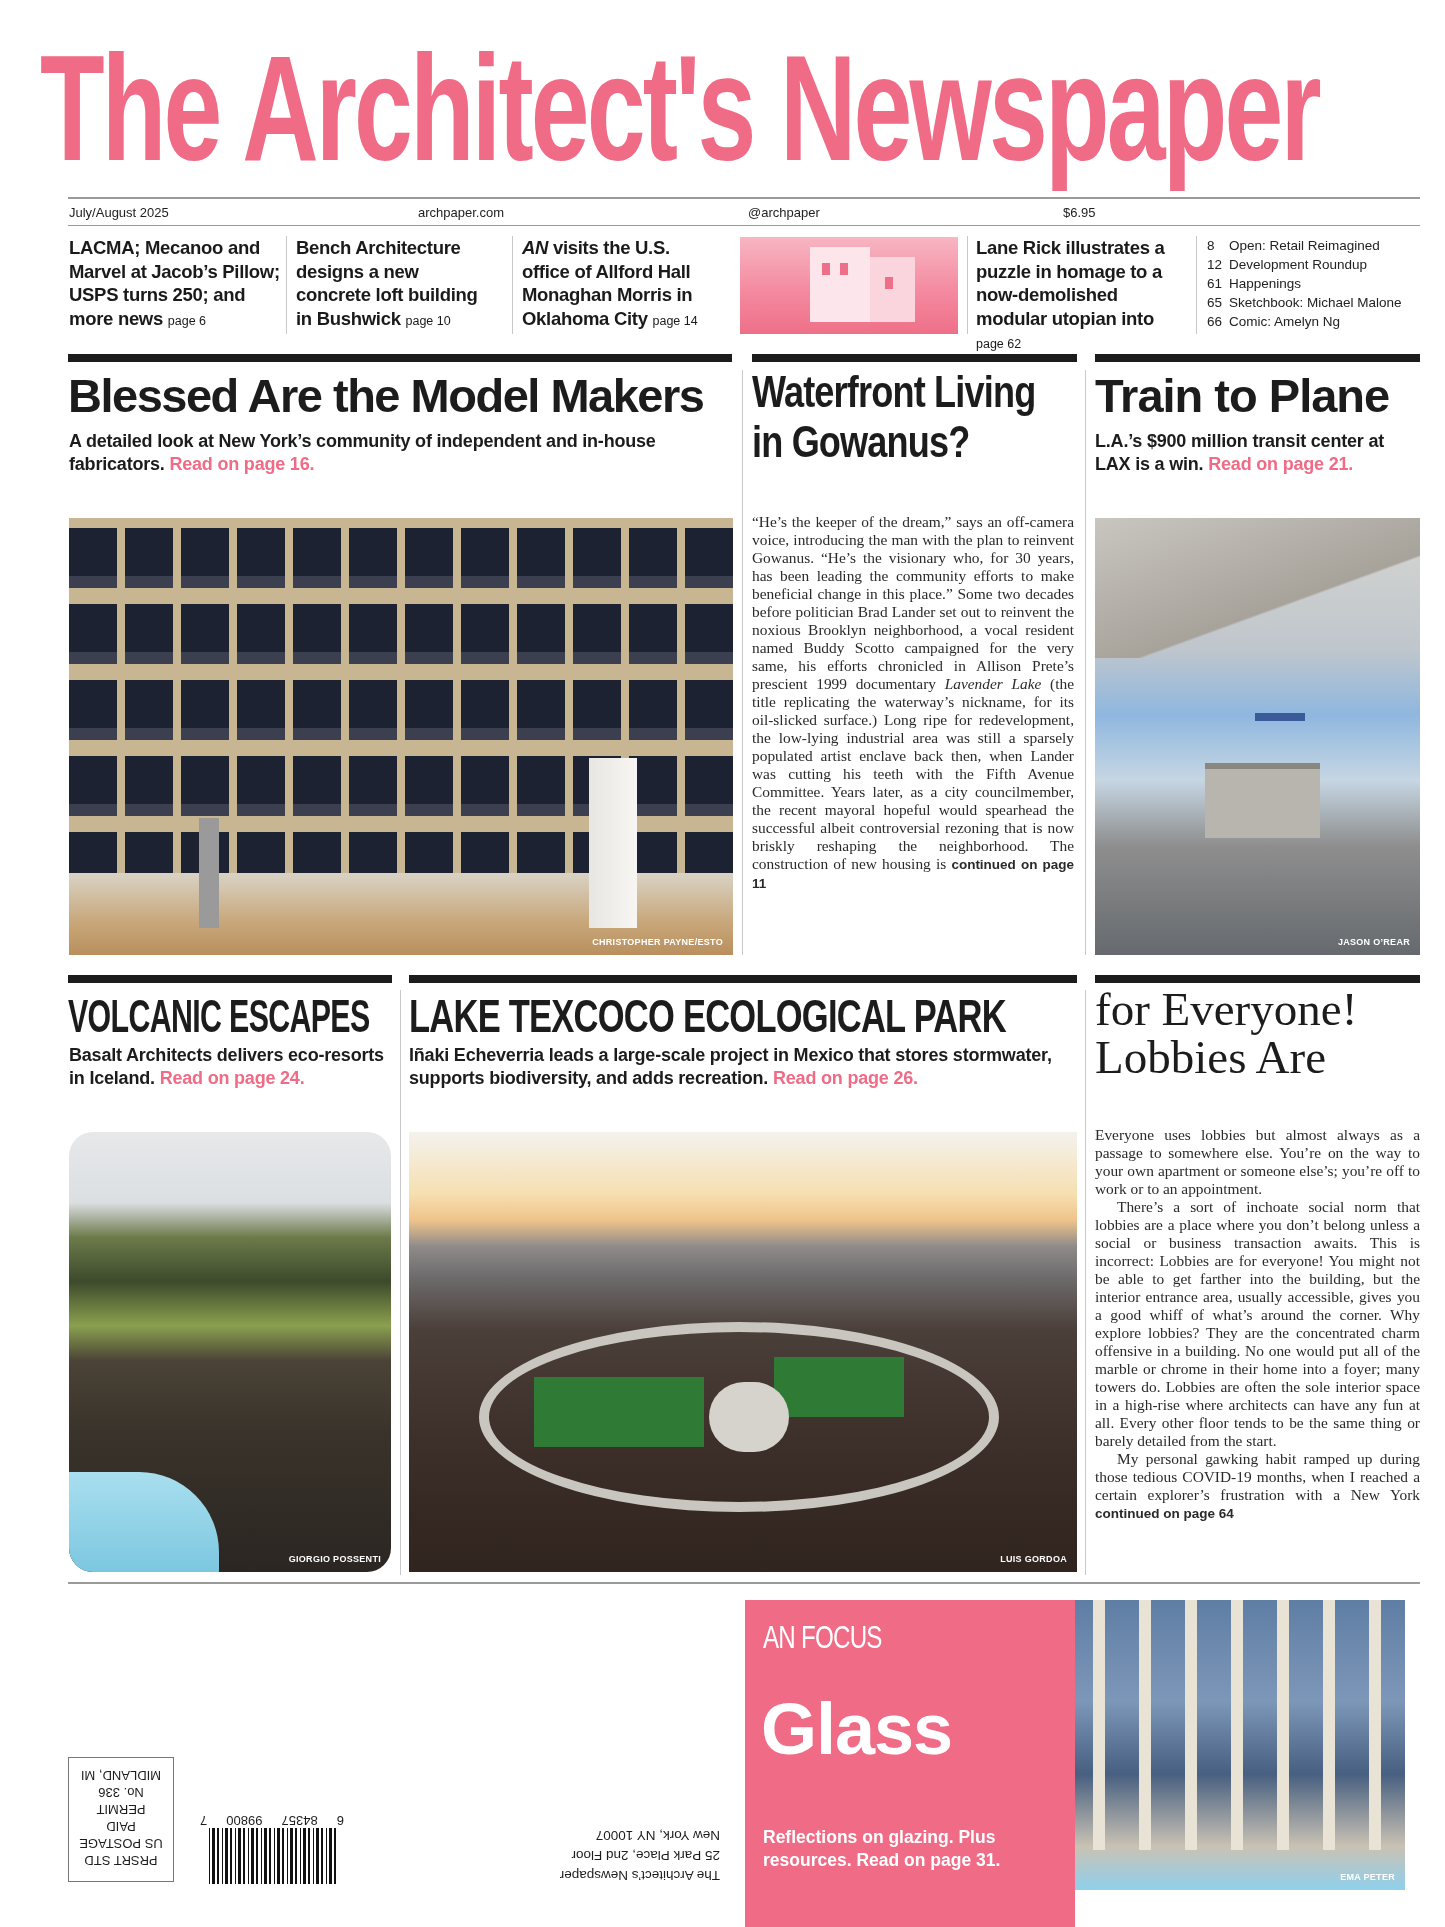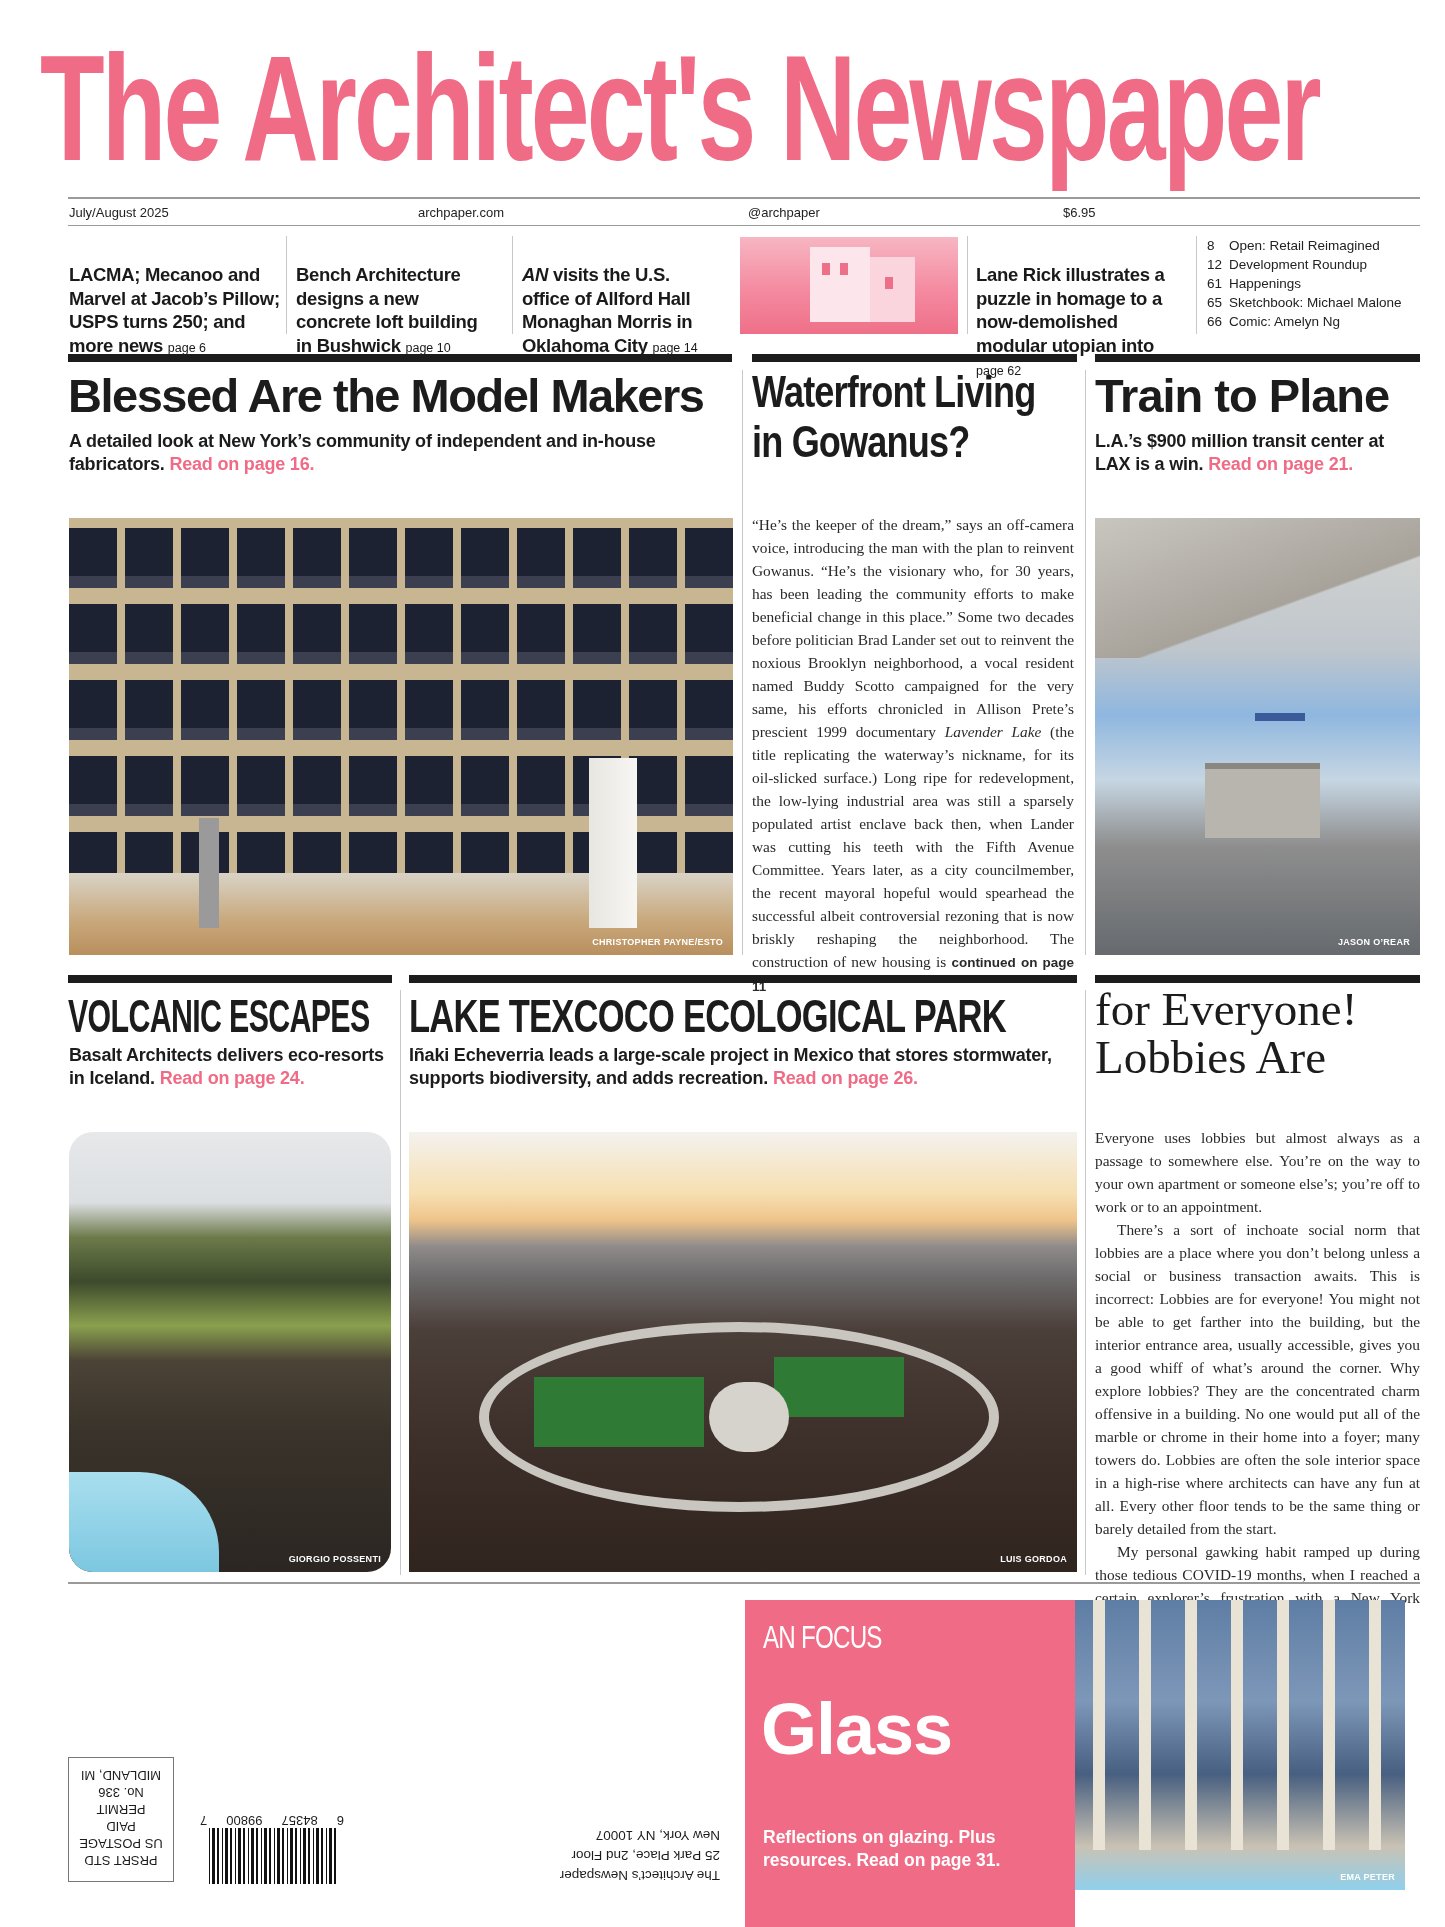--- a/index.html
+++ b/index.html
@@ -11,34 +11,34 @@
   .masthead {
     left: 40px; top: 28px; width: 1380px; height: 160px;
     color: #f06b85; font-family: "Liberation Sans", sans-serif; font-weight: 700;
     font-size: 150px; line-height: 160px; letter-spacing: -4px; white-space: nowrap;
     transform-origin: left top; transform: scaleX(0.705);
   }
   .rule { background: #9a9a9a; height: 2px; }
   .meta { top: 205px; font-size: 13px; color: #222; }
 
   
-  .teaser { top: 236px; font-size: 18.5px; font-weight: 700; line-height: 23.5px; letter-spacing: -0.3px; color: #1a1a1a; margin-top: 27px; }
+  .teaser { top: 236px; font-size: 18.5px; font-weight: 700; line-height: 23.5px; letter-spacing: -0.3px; color: #1a1a1a; }
   .teaser .pg { font-size: 12.5px; font-weight: 400; letter-spacing: 0; }
   .vline { background: #c8c8c8; width: 1px; }
   .toc { top: 236px; font-size: 13.5px; line-height: 19px; color: #222; }
   .toc li { list-style: none; white-space: nowrap; }
   .toc .n { display: inline-block; width: 22px; }
 
   
   .bar { background: #1c1c1c; height: 8px; }
 
   .head-sans { font-weight: 700; letter-spacing: -1.5px; color: #1c1c1c; white-space: nowrap; }
   .deck { font-size: 18px; font-weight: 700; line-height: 23px; letter-spacing: -0.2px; color: #1c1c1c; }
   .pink { color: #f06b85; }
-  .serif-body { font-family: "Liberation Serif", serif; font-size: 15.4px; line-height: 23px; color: #2a2a2a; text-align: justify; }
+  .serif-body { font-family: "Liberation Serif", serif; font-size: 15.4px; line-height: 18px; color: #2a2a2a; text-align: justify; }
   .cont { font-family: "Liberation Sans", sans-serif; font-weight: 700; font-size: 13.5px; }
 
   .photo { overflow: hidden; }
   .credit { position: absolute; right: 10px; bottom: 8px; font-size: 9px; font-weight: 700; color: #fff; letter-spacing: 0.3px; }
 
   
   .focus { left: 745px; top: 1600px; width: 330px; height: 348px; background: #f06b85; color: #fff; }
   .focus .label { position: absolute; left: 18px; top: 20px; font-size: 31px; letter-spacing: -1px; transform-origin: left top; transform: scaleX(0.78); white-space: nowrap; }
   .focus .title { position: absolute; left: 16px; top: 88px; font-size: 72px; font-weight: 700; letter-spacing: -1px; }
   .focus .desc { position: absolute; left: 18px; top: 226px; font-size: 17.5px; font-weight: 700; line-height: 23px; }

